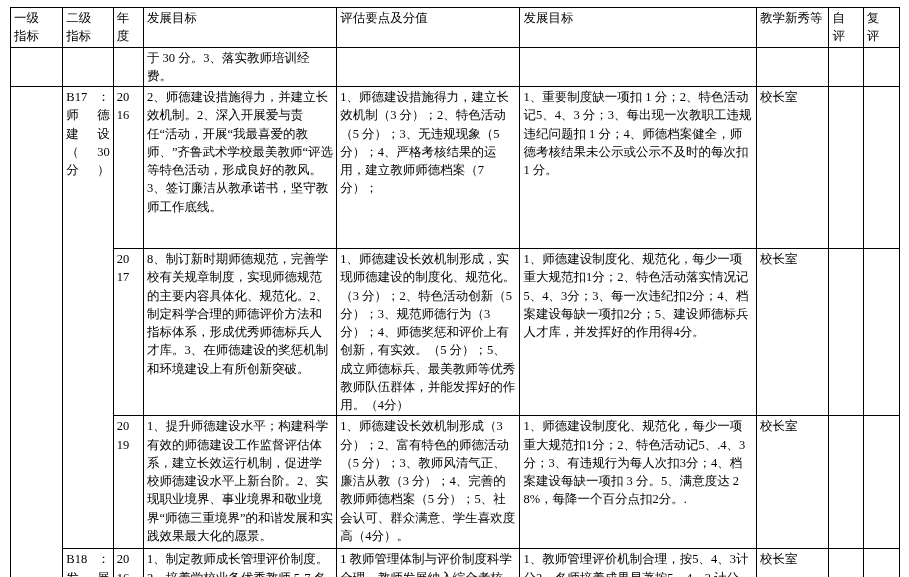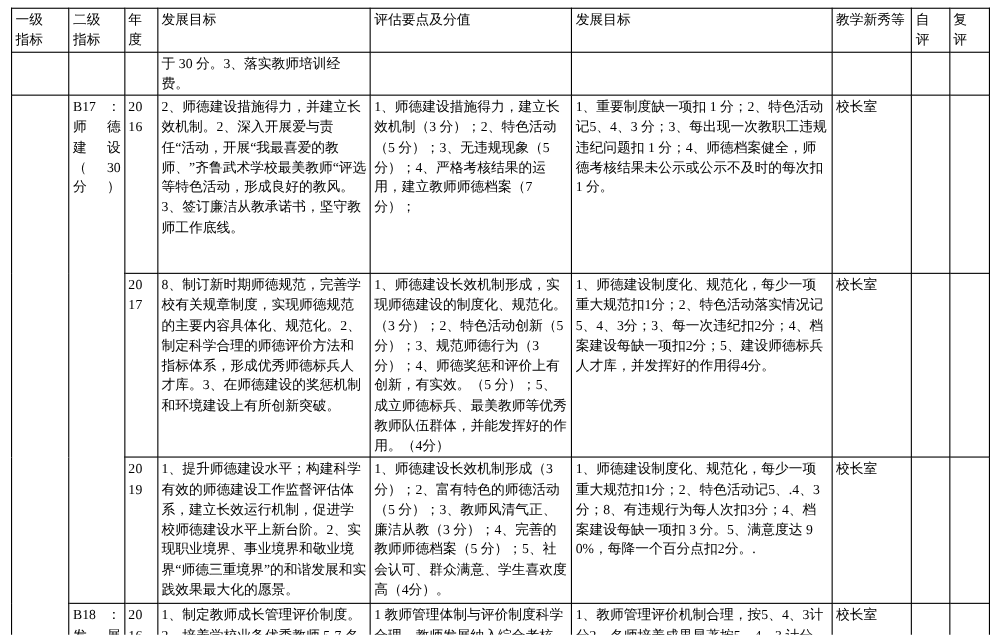--- a/index.html
+++ b/index.html
@@ -186,21 +186,21 @@
         <td class="c-blank"></td>
       </tr>
 
       <tr style="height:133px">
         <td class="c-year">
           <span class="yr">20</span>
           <span class="yr">19</span>
         </td>
         <td class="c-body">1、提升师德建设水平；构建科学有效的师德建设工作监督评估体系，建立长效运行机制，促进学校师德建设水平上新台阶。2、实现职业境界、事业境界和敬业境界“师德三重境界”的和谐发展和实践效果最大化的愿景。</td>
         <td class="c-body">1、师德建设长效机制形成（3分）；2、富有特色的师德活动（5 分）；3、教师风清气正、廉洁从教（3 分）；4、完善的教师师德档案（5 分）；5、社会认可、群众满意、学生喜欢度高（4分）。</td>
-        <td class="c-body">1、师德建设制度化、规范化，每少一项重大规范扣1分；2、特色活动记5、.4、3分；8、有违规行为每人次扣3分；4、档案建设每缺一项扣 3 分。5、满意度达 90%，每降一个百分点扣2分。.</td>
+        <td class="c-body">1、师德建设制度化、规范化，每少一项重大规范扣1分；2、特色活动记5、.4、3分；3、有违规行为每人次扣3分；4、档案建设每缺一项扣 3 分。5、满意度达 28%，每降一个百分点扣2分。.</td>
         <td class="c-dept">校长室</td>
         <td class="c-blank"></td>
         <td class="c-blank"></td>
       </tr>
 
       <tr style="height:76px">
         <td class="c-l2" rowspan="2">
           <span class="hdr-stack">B18：</span>
           <span class="hdr-stack">发 展</span>
           <span class="hdr-stack">成 果</span>

